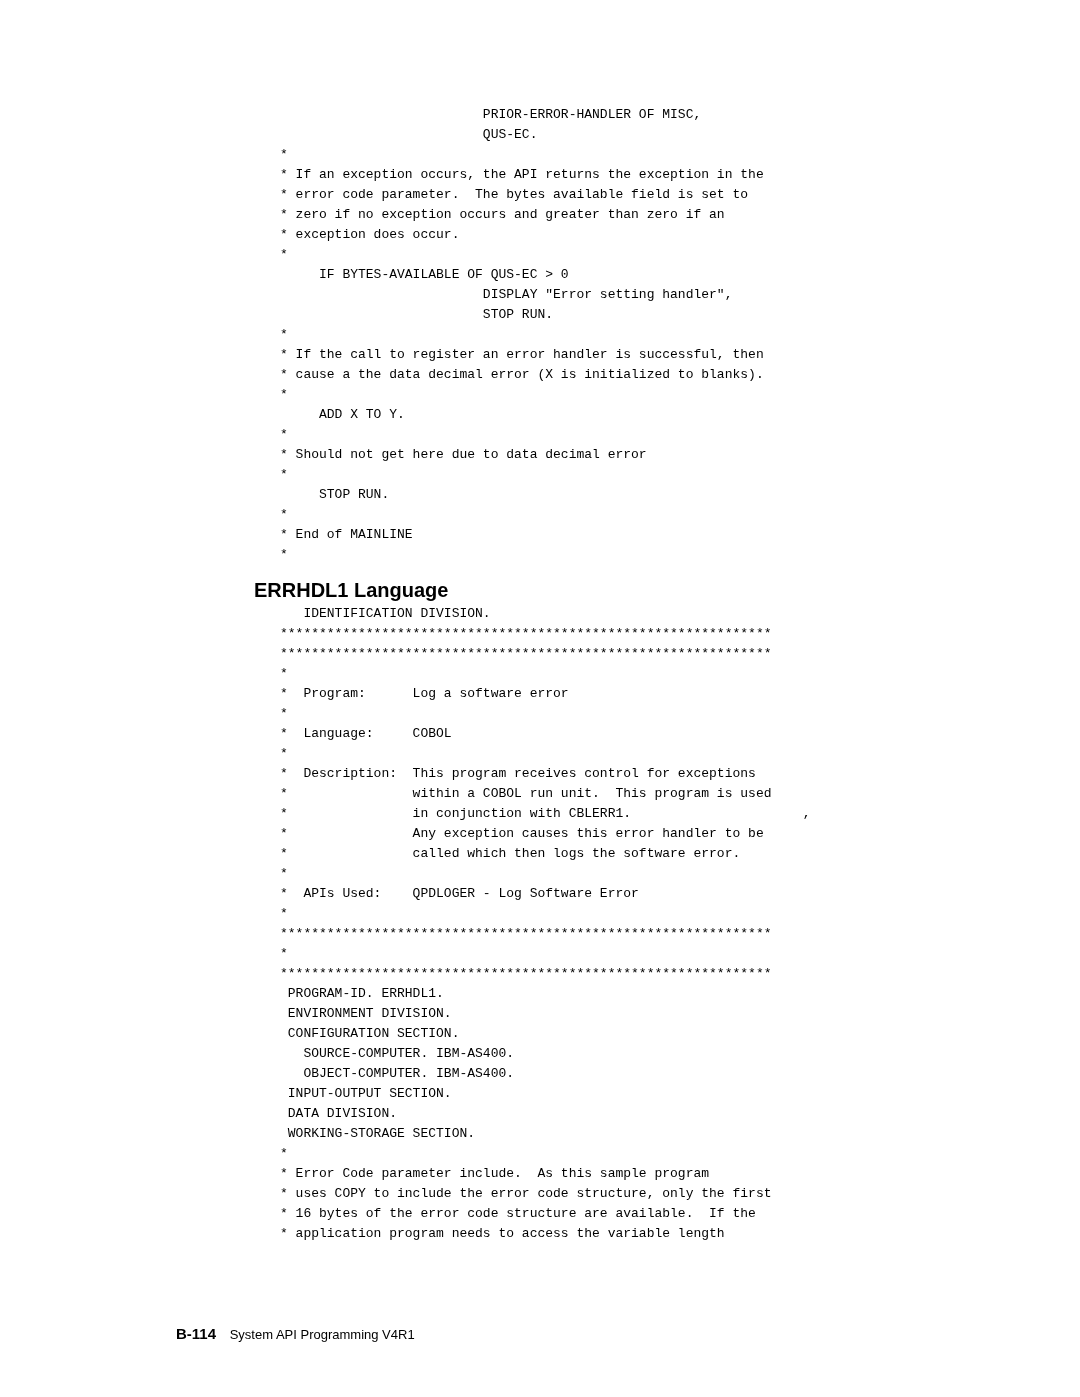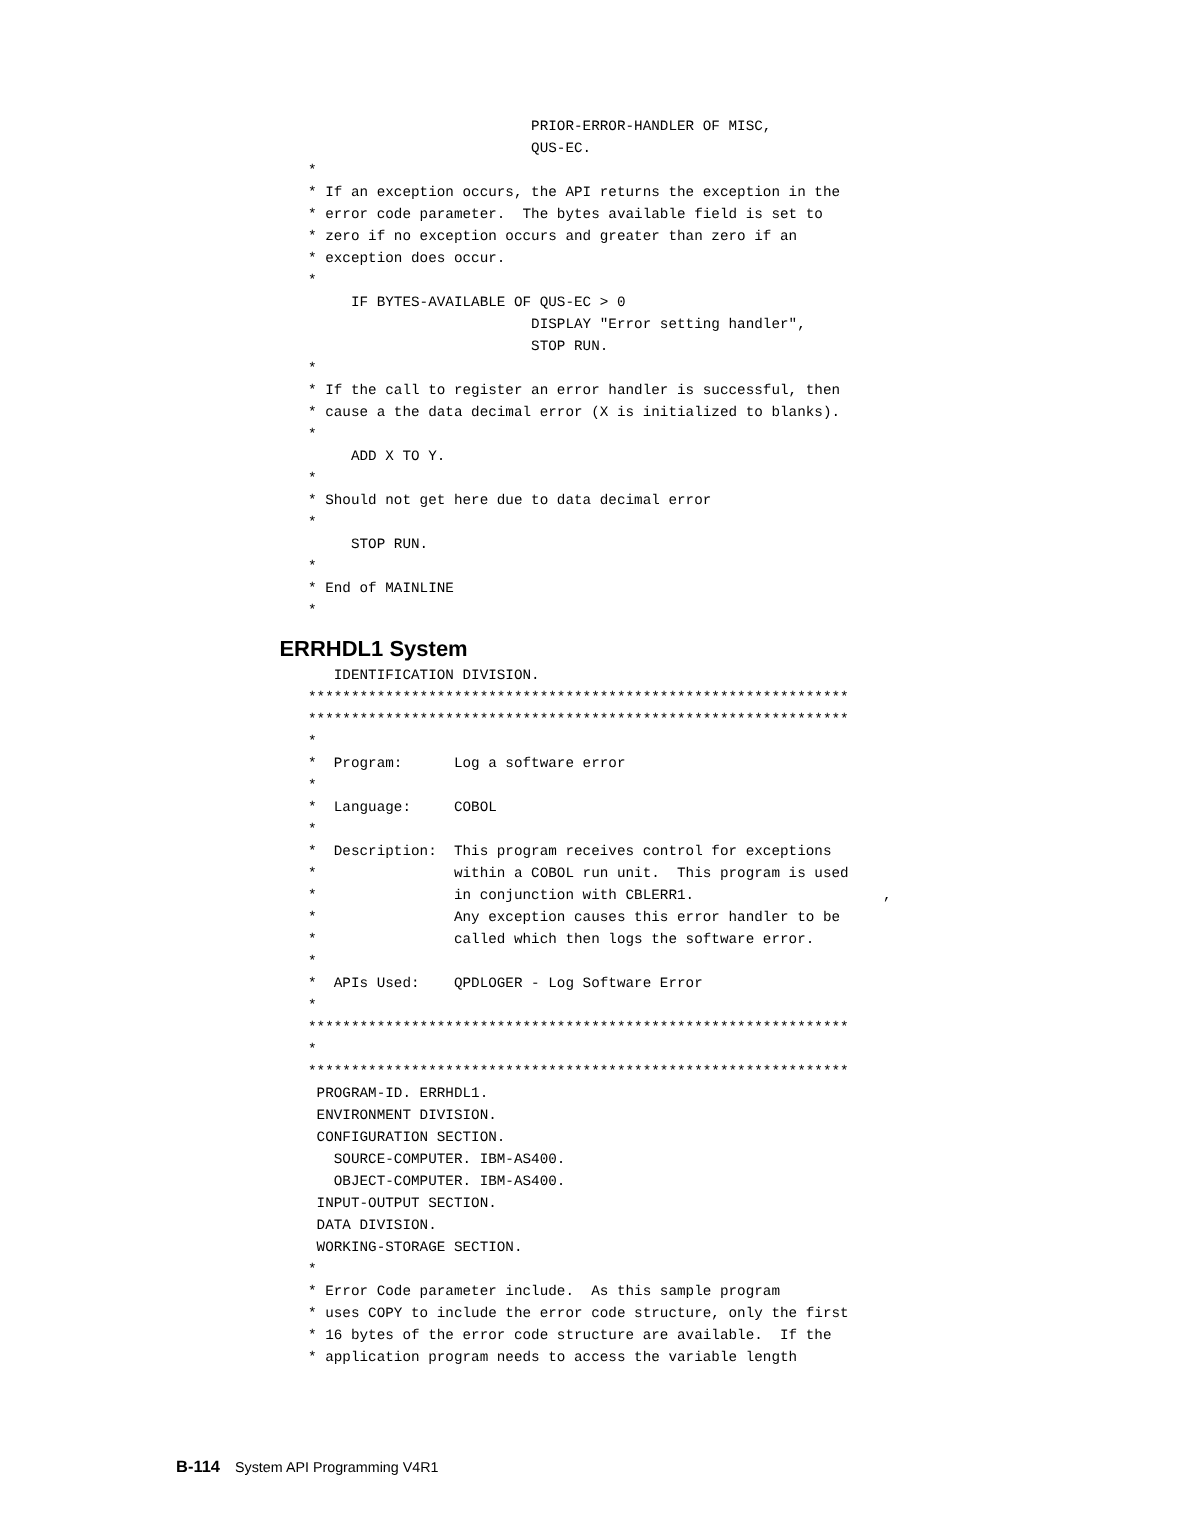--- a/index.html
+++ b/index.html
@@ -28,21 +28,21 @@
     font-family: Arial, Helvetica, sans-serif;
     font-weight: bold;
     font-size: 20px;
     margin-left: 254px;
     margin-top: 14px;
     margin-bottom: 2px;
   }
   .footer {
     position: absolute;
     bottom: 55px;
-    left: 160px;
+    left: 176px;
     font-family: Arial, Helvetica, sans-serif;
     font-size: 13px;
   }
   .footer .pagenum {
     font-weight: bold;
     font-size: 15px;
     margin-right: 10px;
   }
 </style>
 </head>
@@ -67,21 +67,21 @@
 *
      ADD X TO Y.
 *
 * Should not get here due to data decimal error
 *
      STOP RUN.
 *
 * End of MAINLINE
 *</div>
 
-  <div class="heading">ERRHDL1 System</div>
+  <div class="heading">ERRHDL1 Language</div>
 
   <div class="code-block">   IDENTIFICATION DIVISION.
 ***************************************************************
 ***************************************************************
 *
 *  Program:      Log a software error
 *
 *  Language:     COBOL
 *
 *  Description:  This program receives control for exceptions

